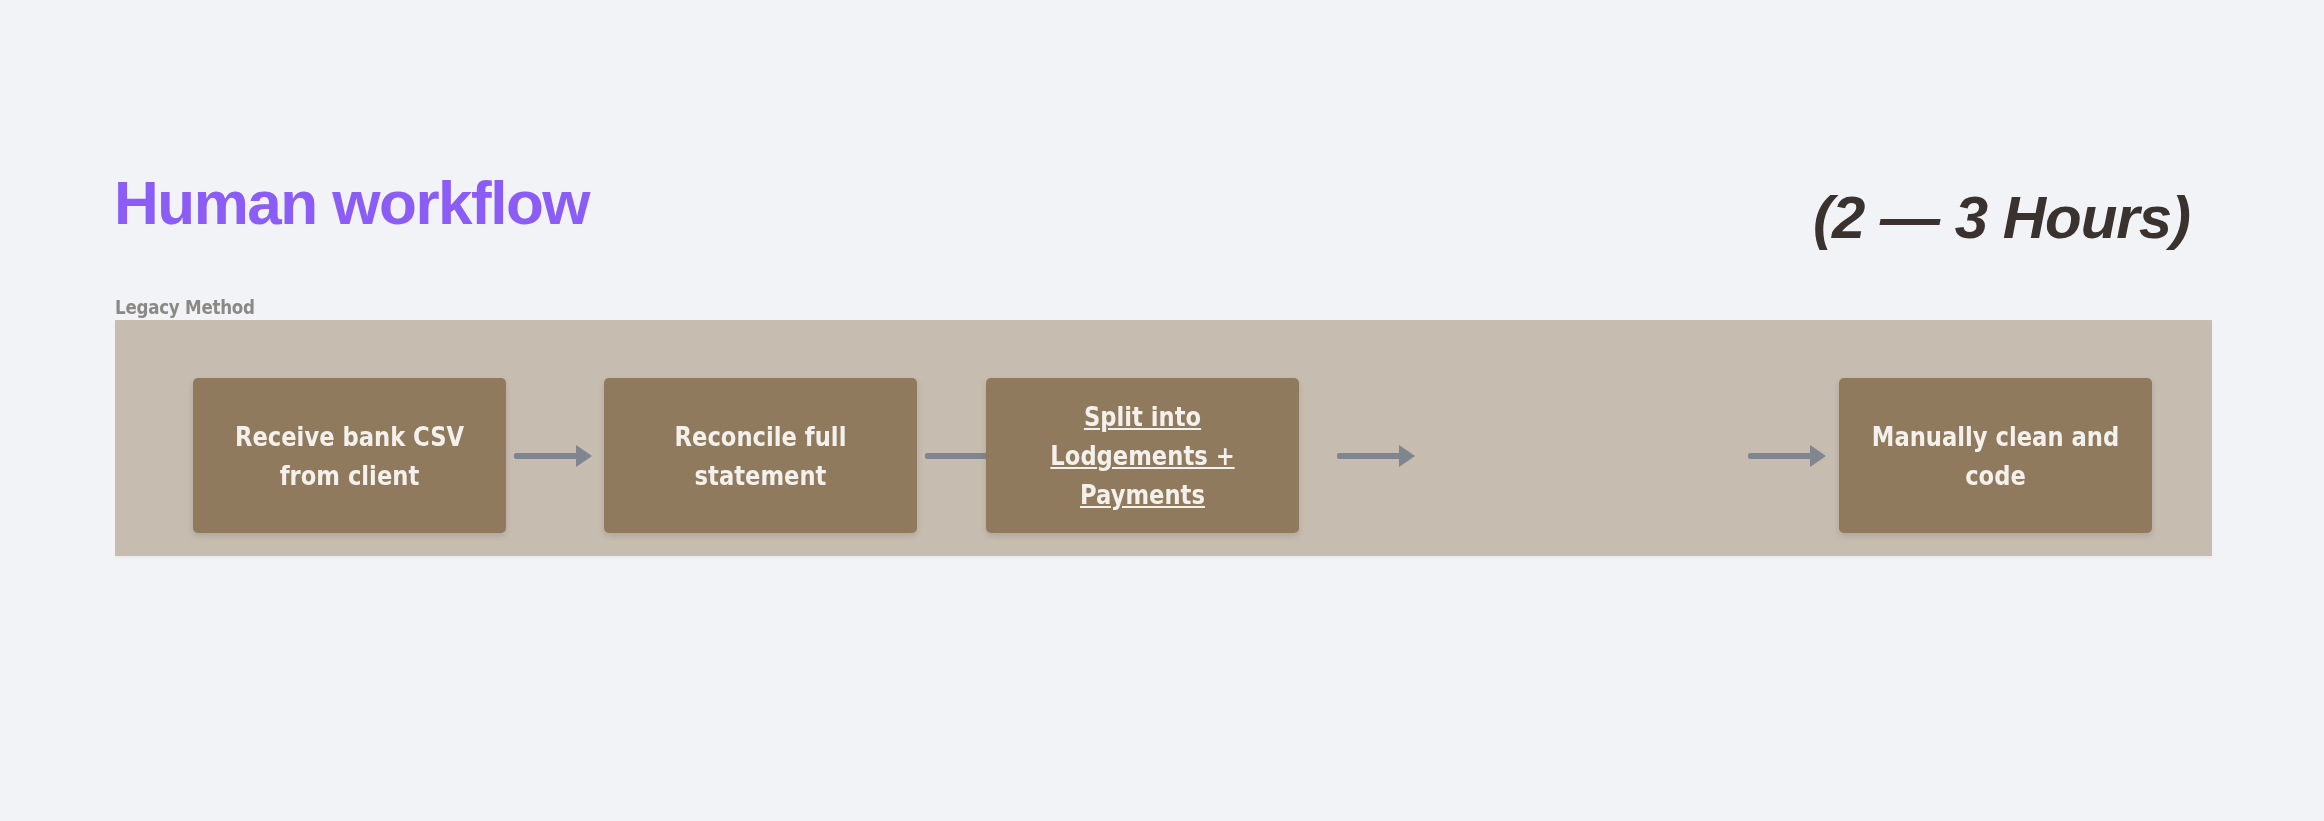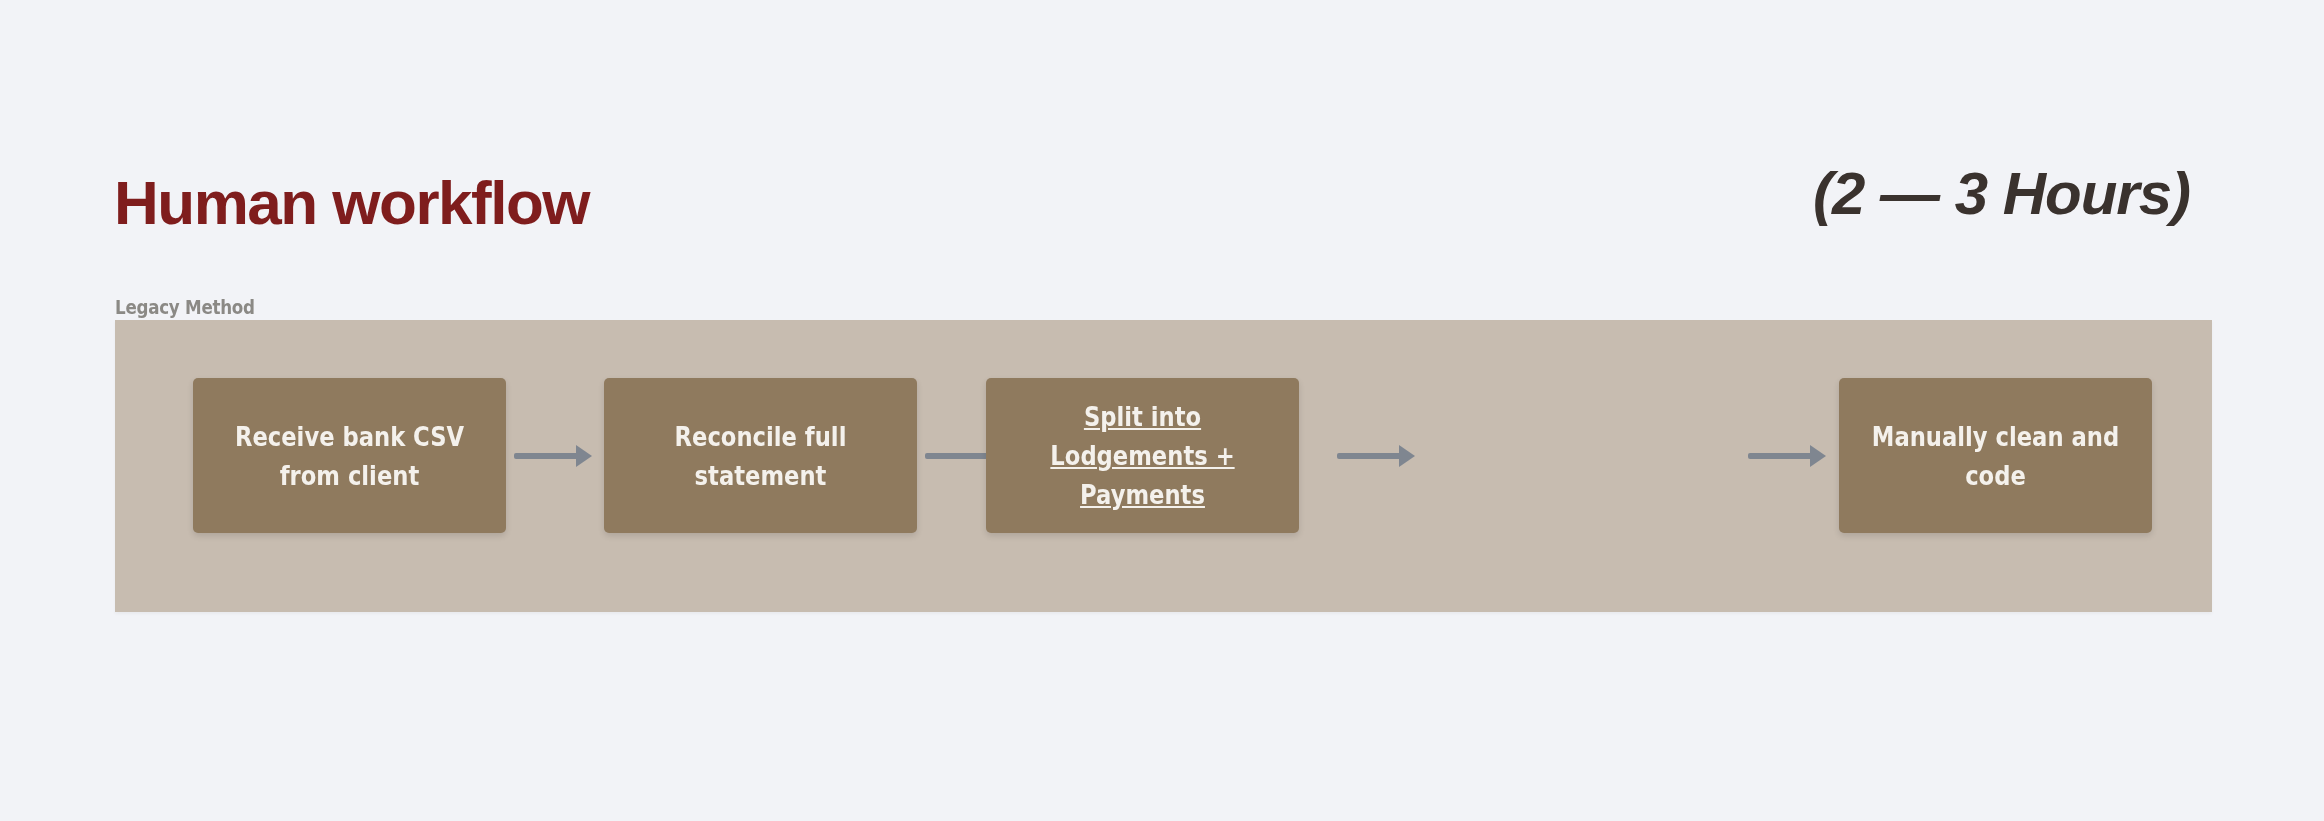--- a/index.html
+++ b/index.html
@@ -2,32 +2,32 @@
 <html><head>
 <meta charset="utf-8">
 <style>
   html, body { margin:0; padding:0; }
   body {
     width:2324px; height:821px; background:#f2f3f7; position:relative; overflow:hidden;
     font-family:"Liberation Sans", sans-serif;
   }
   .title {
     position:absolute; left:114px; top:172px; font-size:62px; font-weight:700;
-    color:#7f1d1d; letter-spacing:-1.5px; line-height:1; margin:0;
+    color:#8b5cf6; letter-spacing:-1.5px; line-height:1; margin:0;
   }
   .duration {
-    position:absolute; right:134px; top:164px; font-size:60px; font-weight:700; font-style:italic;
+    position:absolute; right:134px; top:188px; font-size:60px; font-weight:700; font-style:italic;
     color:#3a322e; letter-spacing:-1px; line-height:1;
   }
   .label {
     position:absolute; left:115px; top:296px; font-size:19px; font-weight:700; color:#8b8985;
     font-family:"DejaVu Sans", sans-serif; letter-spacing:-0.3px; transform:scaleX(0.88); transform-origin:left top;
   }
   .panel {
-    position:absolute; left:115px; top:320px; width:2097px; height:292px; background:#c7bcb0;
+    position:absolute; left:115px; top:320px; width:2097px; height:236px; background:#c7bcb0;
     box-shadow:0 2px 3px rgba(0,0,0,0.04);
   }
   .step {
     position:absolute; top:58px; width:313px; height:155px; background:#8f7a5e; border-radius:5px;
     box-shadow:0 3px 6px rgba(0,0,0,0.12);
     display:flex; align-items:center; justify-content:center; text-align:center;
     color:#f4f1ec; font-family:"DejaVu Sans", sans-serif; font-weight:700; font-size:27px; line-height:39px;
   }
   .step span { display:block; transform:scaleX(0.84); padding:0 8px; }
   .arrow { position:absolute; top:124px; width:80px; height:24px; }

